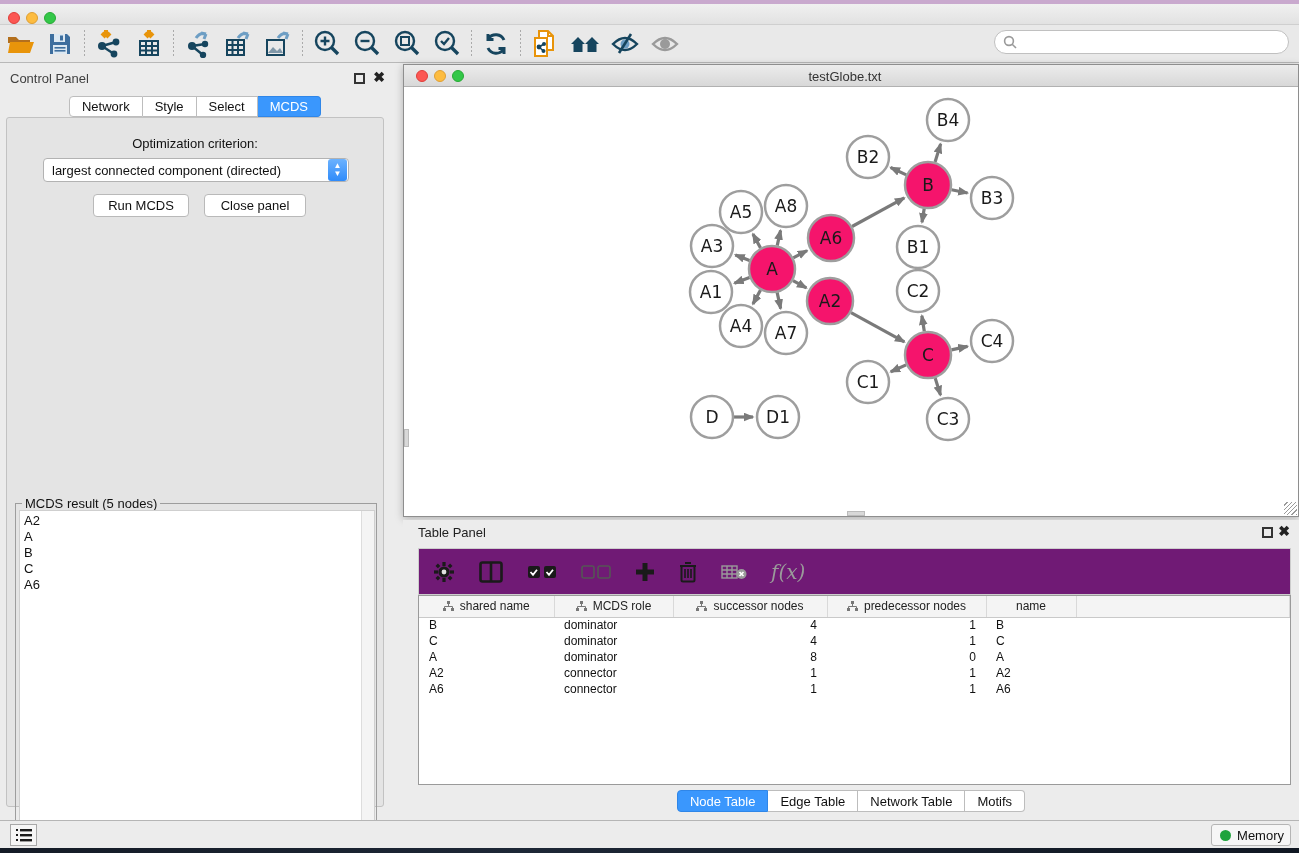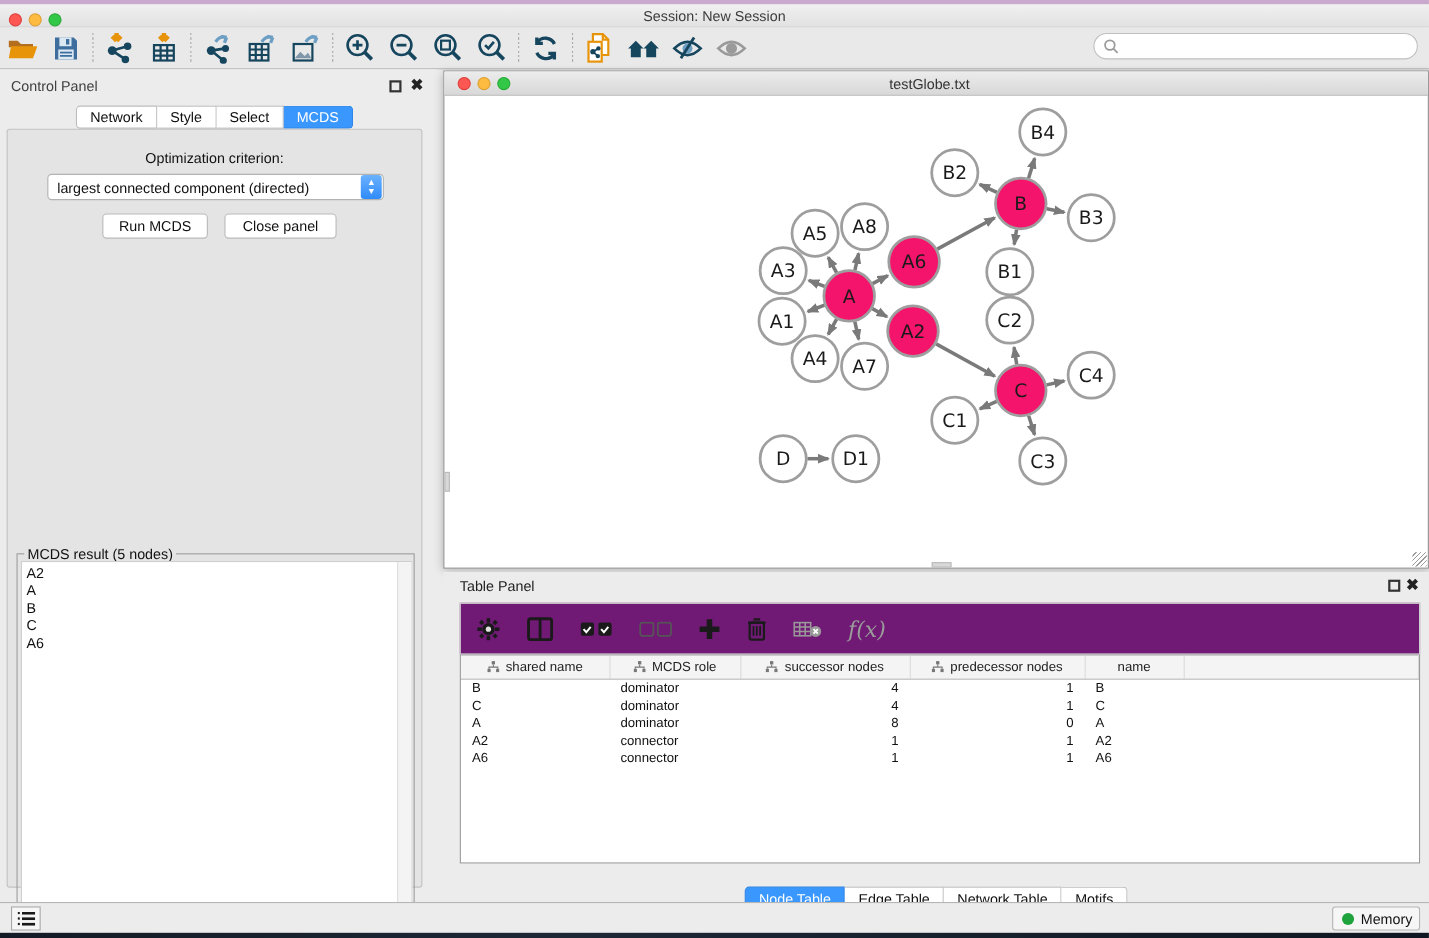--- a/index.html
+++ b/index.html
@@ -92,21 +92,21 @@
   #fx-label { font-family:"DejaVu Serif", serif; font-style:italic; font-size:20px; color:#9a9a9a; }
   #node-table { position:absolute; left:15px; top:75px; width:873px; height:190px;
     background:#fff; border:1px solid #9a9a9a; overflow:hidden; }
   table { border-collapse:collapse; width:100%; table-layout:fixed; }
   thead th { height:21px; background:#f4f4f4; border-bottom:1px solid #c9c9c9; border-right:1px solid #d9d9d9;
     font-size:12px; font-weight:normal; color:#222; text-align:center; }
   thead th .hdr { display:flex; align-items:center; justify-content:center; gap:6px; }
   tbody td { height:16px; font-size:12px; color:#111; padding:0 10px; white-space:nowrap; }
   td.num { text-align:right; }
   #tp-tabs { position:absolute; left:0; top:270px; width:100%; display:flex; justify-content:center; }
-  #tp-tabs .tab { height:22px;margin-top:16px; }
+  #tp-tabs .tab { height:22px; }
 
   
   #statusbar { position:absolute; left:0; top:820px; width:1299px; height:28px;
     background:#ececec; border-top:1px solid #b5b5b5; }
   #menu-btn { position:absolute; left:10px; top:3px; width:27px; height:22px; background:#f6f6f6;
     border:1px solid #a8a8a8; display:flex; align-items:center; justify-content:center; }
   #memory-btn { position:absolute; right:8px; top:3px; height:22px; padding:0 6px 0 8px;
     background:#f6f6f6; border:1px solid #b5b5b5; border-radius:3px;
     display:flex; align-items:center; gap:6px; font-size:13px; color:#111; }
   #memory-dot { width:11px; height:11px; border-radius:50%; background:#1fa33c; }
@@ -114,21 +114,20 @@
     background:linear-gradient(90deg,#141b26,#1d2736 40%,#101722); }
 </style>
 </head>
 <body>
 
 <div id="desktop-top"></div>
 <div id="titlebar">
   <span class="tl tl1"></span>
   <span class="tl tl2"></span>
   <span class="tl tl3"></span>
-  <div id="session-title">Session: New Session</div>
 </div>
 
 <div id="toolbar">
   <div class="tb-btn">
     <svg width="28" height="24" viewBox="0 0 28 24">
       <path d="M2 5 h8 l3 3 h11 v3 h-22 z" fill="#b36f1d"></path>
       <path d="M4 10 h24 l-4 11 h-22 z" fill="#e8940a"></path>
     </svg>
   </div>
   <div class="tb-btn">

